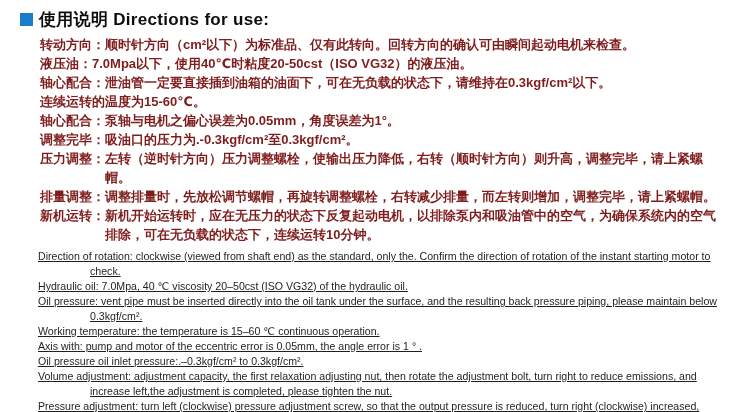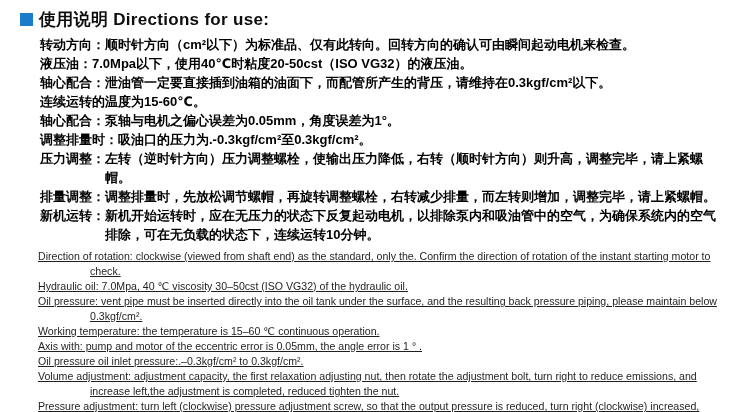--- a/index.html
+++ b/index.html
@@ -30,21 +30,21 @@
     font-weight: bold;
     color: #0d0d0d;
     letter-spacing: 0.3px;
     white-space: nowrap;
   }
   .cn-section {
     margin: 4px 4px 0 40px;
     font-size: 13px;
     font-weight: bold;
     line-height: 19px;
-    color: #000000;
+    color: #7f1d1d;
   }
   .cn-line { display: flex; }
   .cn-label { white-space: nowrap; flex: none; }
   .cn-text { flex: 1; }
   .en-section {
     margin: 5px 2px 0 38px;
     font-size: 10.6px;
     line-height: 15px;
     color: #1f1f1f;
   }
@@ -68,51 +68,51 @@
       <div class="cn-line">
         <span class="cn-label">转动方向：</span>
         <span class="cn-text">顺时针方向（cm²以下）为标准品、仅有此转向。回转方向的确认可由瞬间起动电机来检查。</span>
       </div>
       <div class="cn-line">
         <span class="cn-label">液压油：</span>
         <span class="cn-text">7.0Mpa以下，使用40℃时粘度20-50cst（ISO VG32）的液压油。</span>
       </div>
       <div class="cn-line">
         <span class="cn-label">轴心配合：</span>
-        <span class="cn-text">泄油管一定要直接插到油箱的油面下，而配管所产生的背压，请维持在0.3kgf/cm²以下。</span>
+        <span class="cn-text">泄油管一定要直接插到油箱的油面下，可在无负载的状态下，请维持在0.3kgf/cm²以下。</span>
       </div>
       <div class="cn-line">
         <span class="cn-text">连续运转的温度为15-60℃。</span>
       </div>
       <div class="cn-line">
         <span class="cn-label">轴心配合：</span>
         <span class="cn-text">泵轴与电机之偏心误差为0.05mm，角度误差为1°。</span>
       </div>
       <div class="cn-line">
-        <span class="cn-label">调整排量时：</span>
+        <span class="cn-label">调整完毕：</span>
         <span class="cn-text">吸油口的压力为.-0.3kgf/cm²至0.3kgf/cm²。</span>
       </div>
       <div class="cn-line">
         <span class="cn-label">压力调整：</span>
         <span class="cn-text">左转（逆时针方向）压力调整螺栓，使输出压力降低，右转（顺时针方向）则升高，调整完毕，请上紧螺帽。</span>
       </div>
       <div class="cn-line">
         <span class="cn-label">排量调整：</span>
         <span class="cn-text">调整排量时，先放松调节螺帽，再旋转调整螺栓，右转减少排量，而左转则增加，调整完毕，请上紧螺帽。</span>
       </div>
       <div class="cn-line">
         <span class="cn-label">新机运转：</span>
         <span class="cn-text">新机开始运转时，应在无压力的状态下反复起动电机，以排除泵内和吸油管中的空气，为确保系统内的空气排除，可在无负载的状态下，连续运转10分钟。</span>
       </div>
     </div>
 
   <div class="en-section">
       <div class="en-line">Direction of rotation: clockwise (viewed from shaft end) as the standard, only the. Confirm the direction of rotation of  the instant starting motor to check.</div>
-      <div class="en-line">Hydraulic oil: 7.0Mpa, 40 ℃ viscosity 30–50cst (ISO VG32) of the hydraulic oil.</div>
+      <div class="en-line">Hydraulic oil: 7.0Mpa, 40 ℃ viscosity 20–50cst (ISO VG32) of the hydraulic oil.</div>
       <div class="en-line">Oil pressure: vent pipe must be inserted directly into the oil tank under the surface, and the resulting back pressure piping, please maintain below 0.3kgf/cm².</div>
       <div class="en-line">Working temperature: the temperature is 15–60 ℃ continuous operation.</div>
       <div class="en-line">Axis with: pump and motor of the eccentric error is 0.05mm, the angle error is 1 ° .</div>
       <div class="en-line">Oil pressure oil inlet pressure:.–0.3kgf/cm² to 0.3kgf/cm².</div>
-      <div class="en-line">Volume adjustment: adjustment capacity, the first relaxation adjusting nut, then rotate the adjustment bolt, turn right to reduce emissions, and increase left,the adjustment is completed, reduced tighten the nut.</div>
+      <div class="en-line">Volume adjustment: adjustment capacity, the first relaxation adjusting nut, then rotate the adjustment bolt, turn right to reduce emissions, and increase left,the adjustment is completed, please tighten the nut.</div>
       <div class="en-line">Pressure adjustment: turn left (clockwise) pressure adjustment screw, so that the output pressure is reduced, turn right (clockwise) increased, adjust the end, please tighten the nut.</div>
     </div>
 
 </div>
 
 </body></html>

